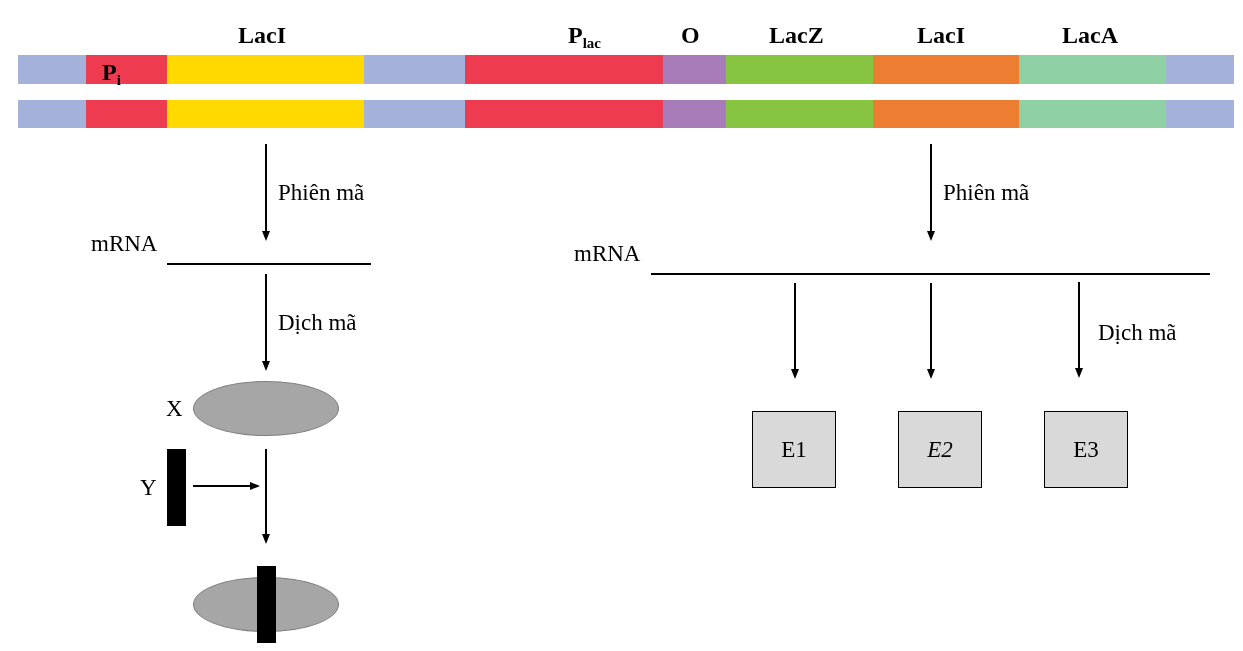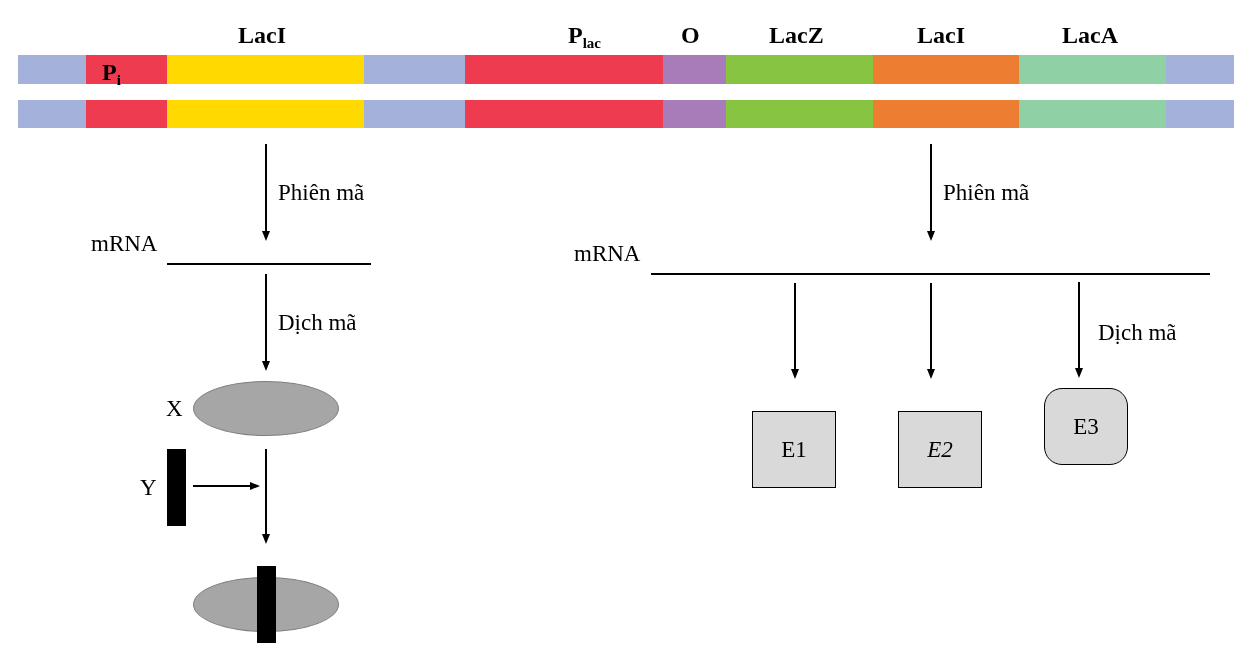--- a/index.html
+++ b/index.html
@@ -87,13 +87,13 @@
 <div class="vline" style="left:794px; top:283px; height:87px;"></div>
 <div class="ahead" style="left:791px; top:369px;"></div>
 <div class="vline" style="left:930px; top:283px; height:87px;"></div>
 <div class="ahead" style="left:927px; top:369px;"></div>
 <div class="vline" style="left:1078px; top:282px; height:87px;"></div>
 <div class="ahead" style="left:1075px; top:368px;"></div>
 <div class="txt" style="left:1098px; top:320px;">Dịch mã</div>
 
 <div class="box" style="left:752px; top:411px;">E1</div>
 <div class="box" style="left:898px; top:411px;font-style:italic;">E2</div>
-<div class="box" style="left:1044px; top:388px;border-radius:18px;">E3</div>
+<div class="box" style="left:1044px; top:411px;">E3</div>
 
 </body></html>

